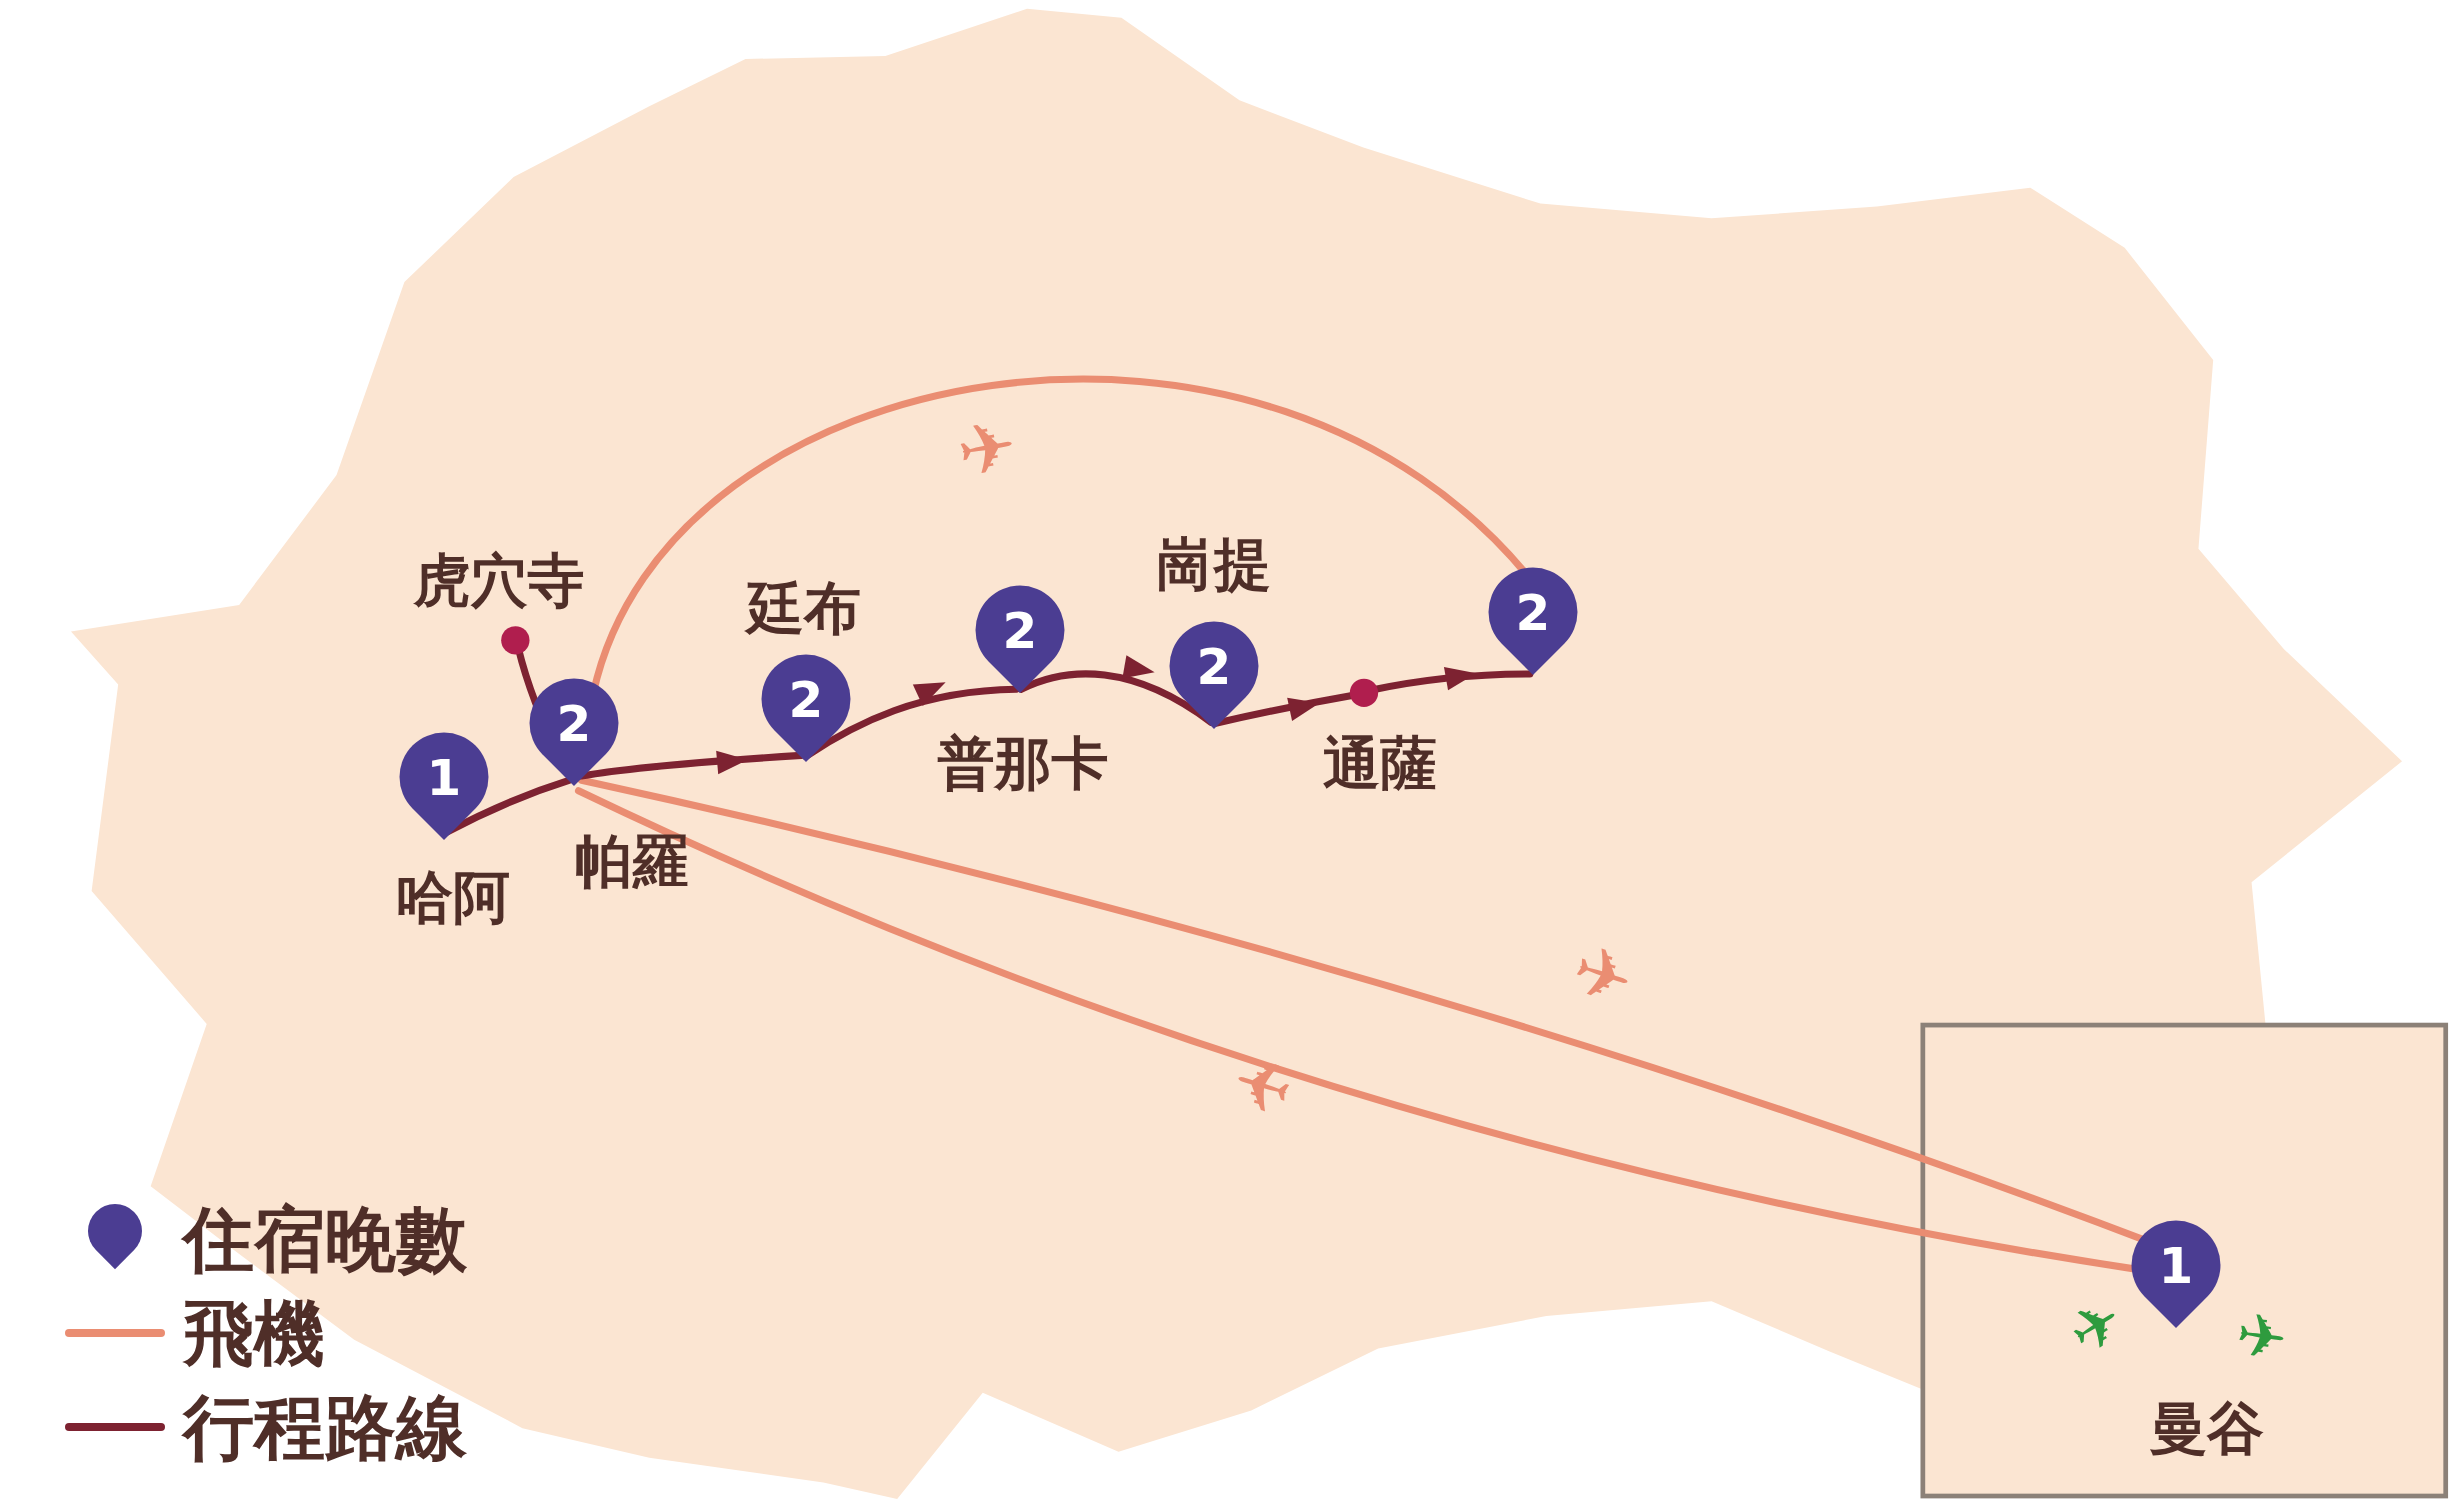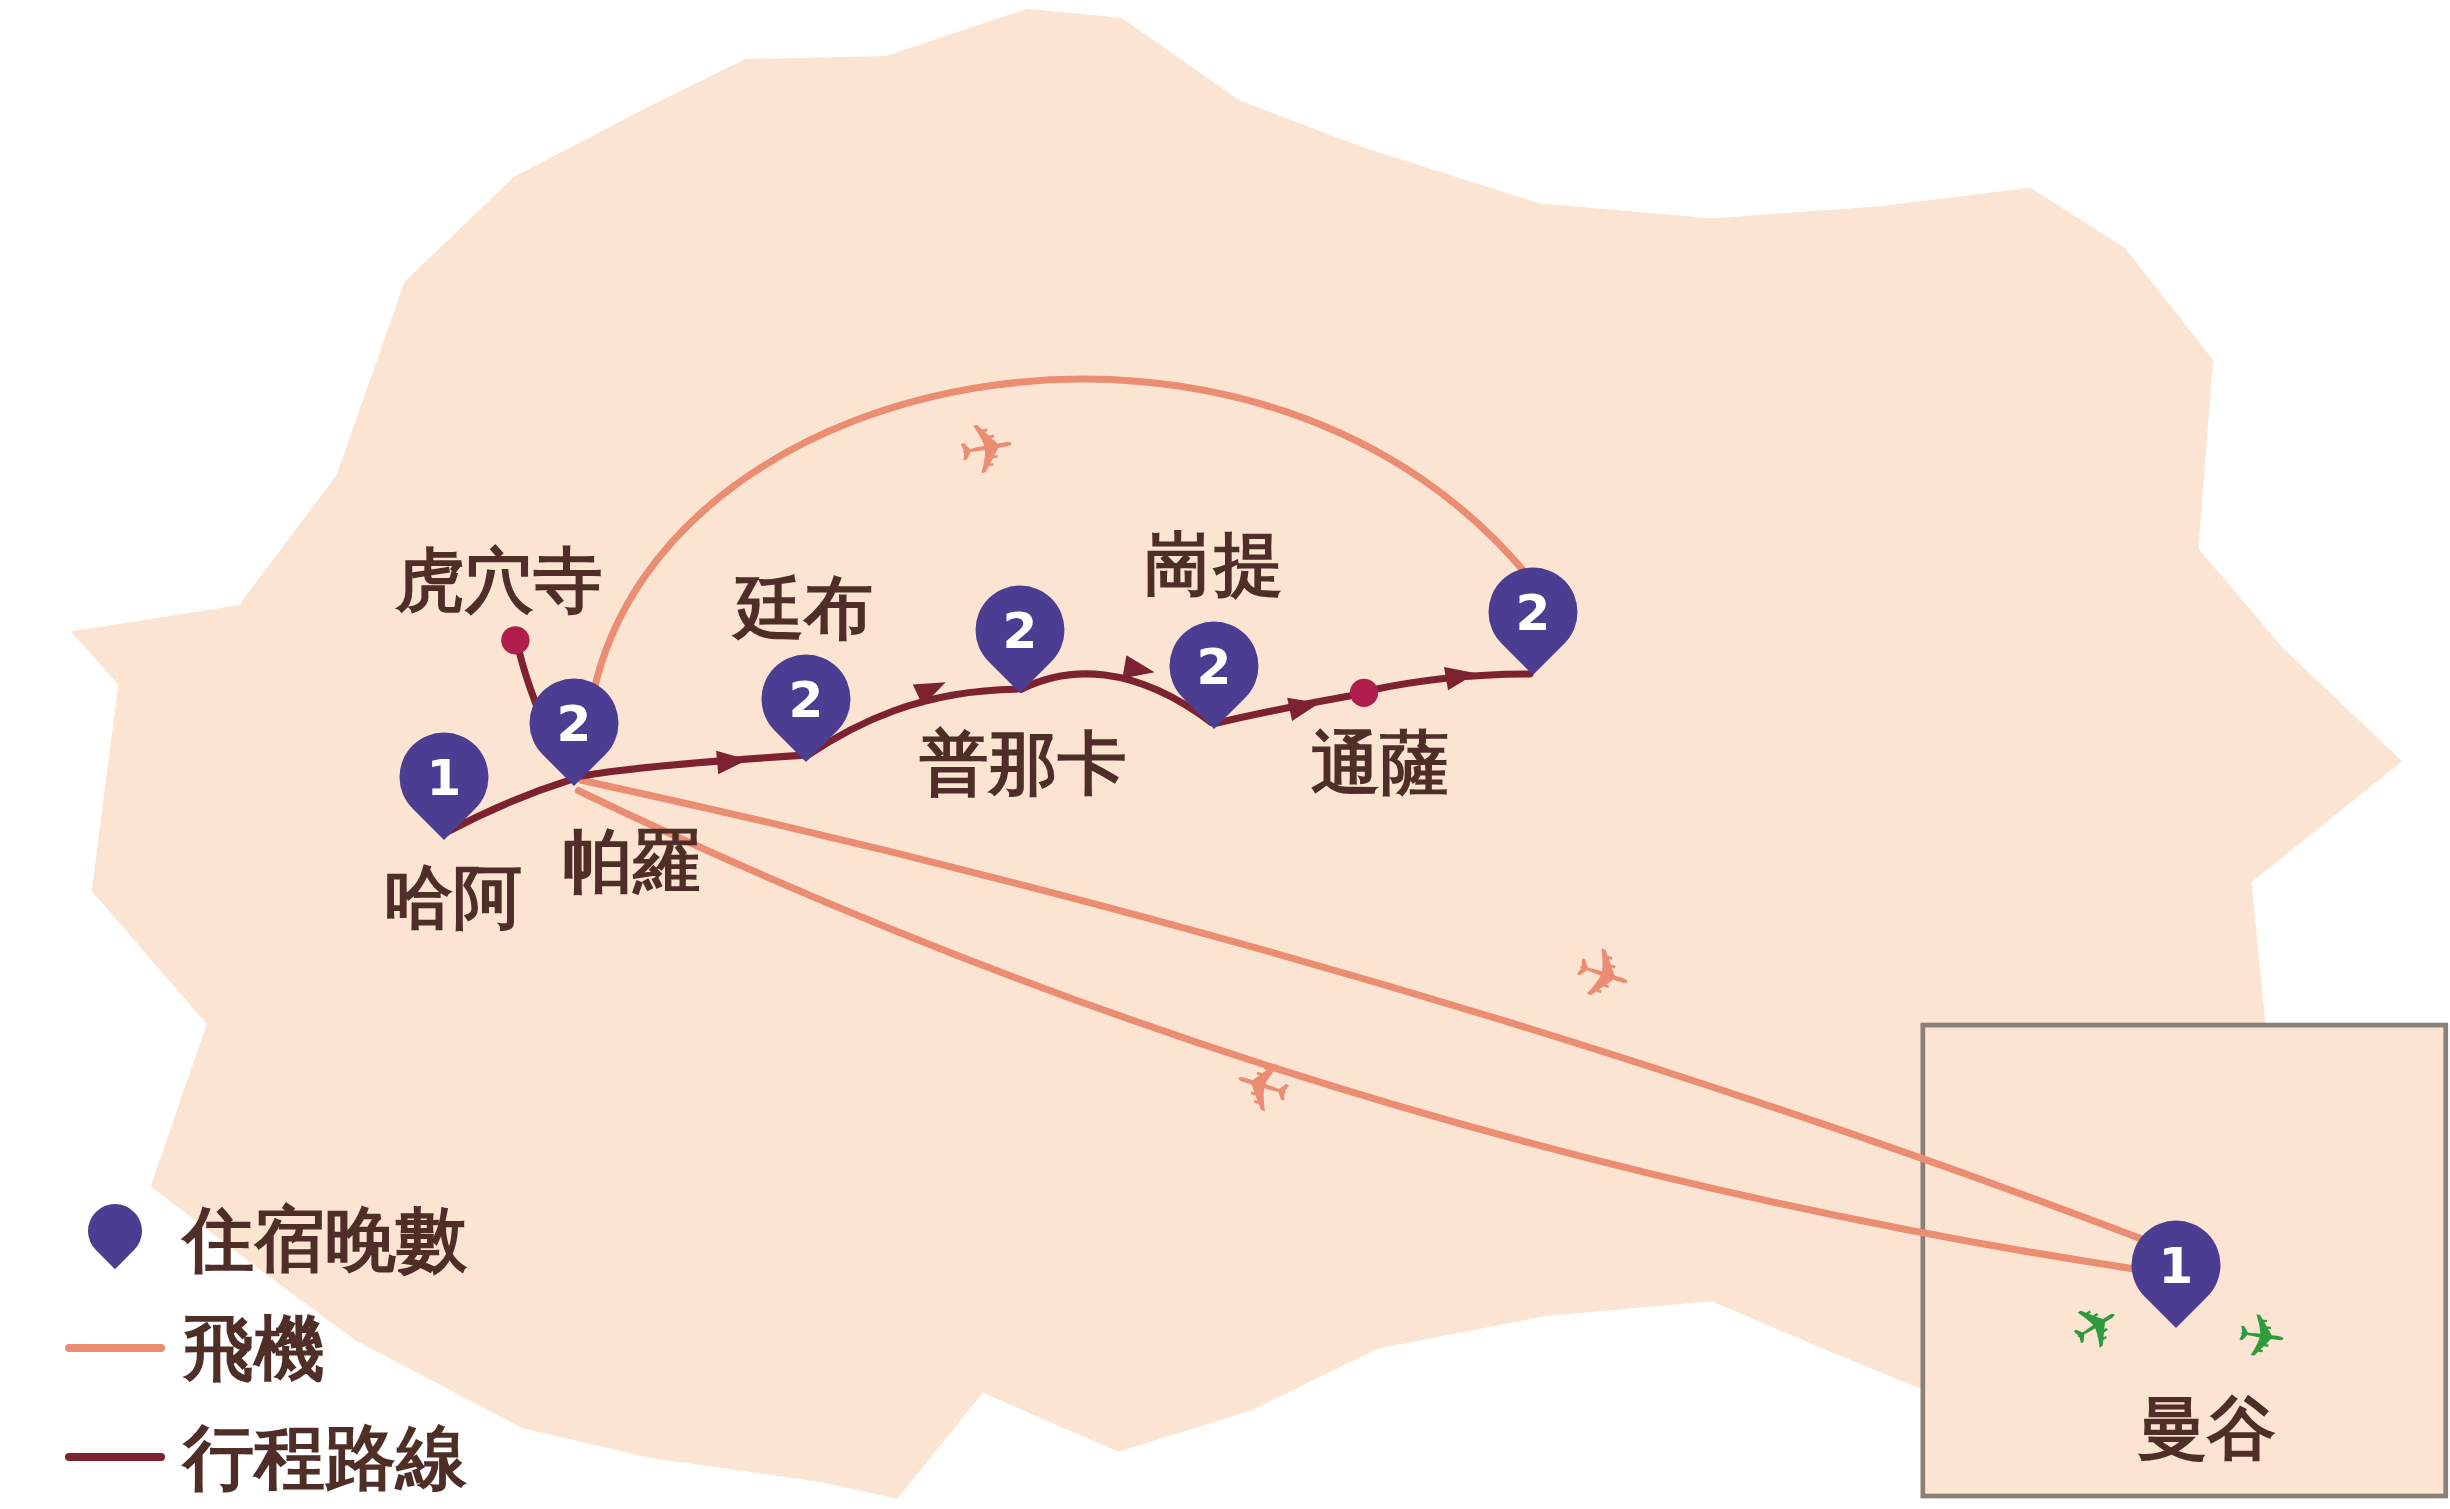--- a/index.html
+++ b/index.html
@@ -29,27 +29,27 @@
   .arrow{fill:var(--route);}
   .wp-dot{fill:var(--waypoint-dot);}
   .plane{fill:var(--flight);font-size:118px;text-anchor:middle;dominant-baseline:central;}
   .plane-green{fill:var(--bangkok-plane);font-size:102px;text-anchor:middle;dominant-baseline:central;}
 
   .pin-wrap{position:absolute;width:89px;height:89px;transform:translate(-50%,-50%);}
   .pin-shape{position:absolute;inset:0;background:var(--pin);border-radius:50% 50% 50% 0;transform:rotate(-45deg);}
   .pin-num{position:absolute;inset:0;display:flex;align-items:center;justify-content:center;
            color:#ffffff;font-weight:bold;font-size:50px;line-height:1;}
 
-  .place-label{position:absolute;transform:translate(-50%,-50%);font-size:69px;font-weight:bold;
+  .place-label{position:absolute;transform:translate(-50%,-50%);font-size:57px;font-weight:bold;
                color:var(--place-label);white-space:nowrap;line-height:1;}
   .country-label{position:absolute;transform:translate(-50%,-50%);font-size:109px;font-weight:bold;
                  color:var(--country-label);white-space:nowrap;line-height:1;}
   .country-label.inset-label{font-size:94px;}
 
-  .legend{position:absolute;left:47px;top:1192px;display:flex;flex-direction:column;gap:15px;}
+  .legend{position:absolute;left:47px;top:1192px;display:flex;flex-direction:column;gap:0;}
   .legend-row{display:flex;align-items:center;height:94px;}
   .legend-icon-cell{width:136px;display:flex;align-items:center;justify-content:center;}
   .legend-pin{position:relative;width:54px;height:54px;margin-bottom:15.3px;}
   .legend-pin::before{content:'';position:absolute;inset:0;background:var(--pin);
                       border-radius:50% 50% 50% 0;transform:rotate(-45deg);}
   .swatch{width:100px;height:8.3px;border-radius:4.1px;}
   .swatch-route{background:var(--route);}
   .swatch-flight{background:var(--flight);}
   .legend-text{font-size:71px;font-weight:bold;color:var(--place-label);line-height:1;}
 </style>

